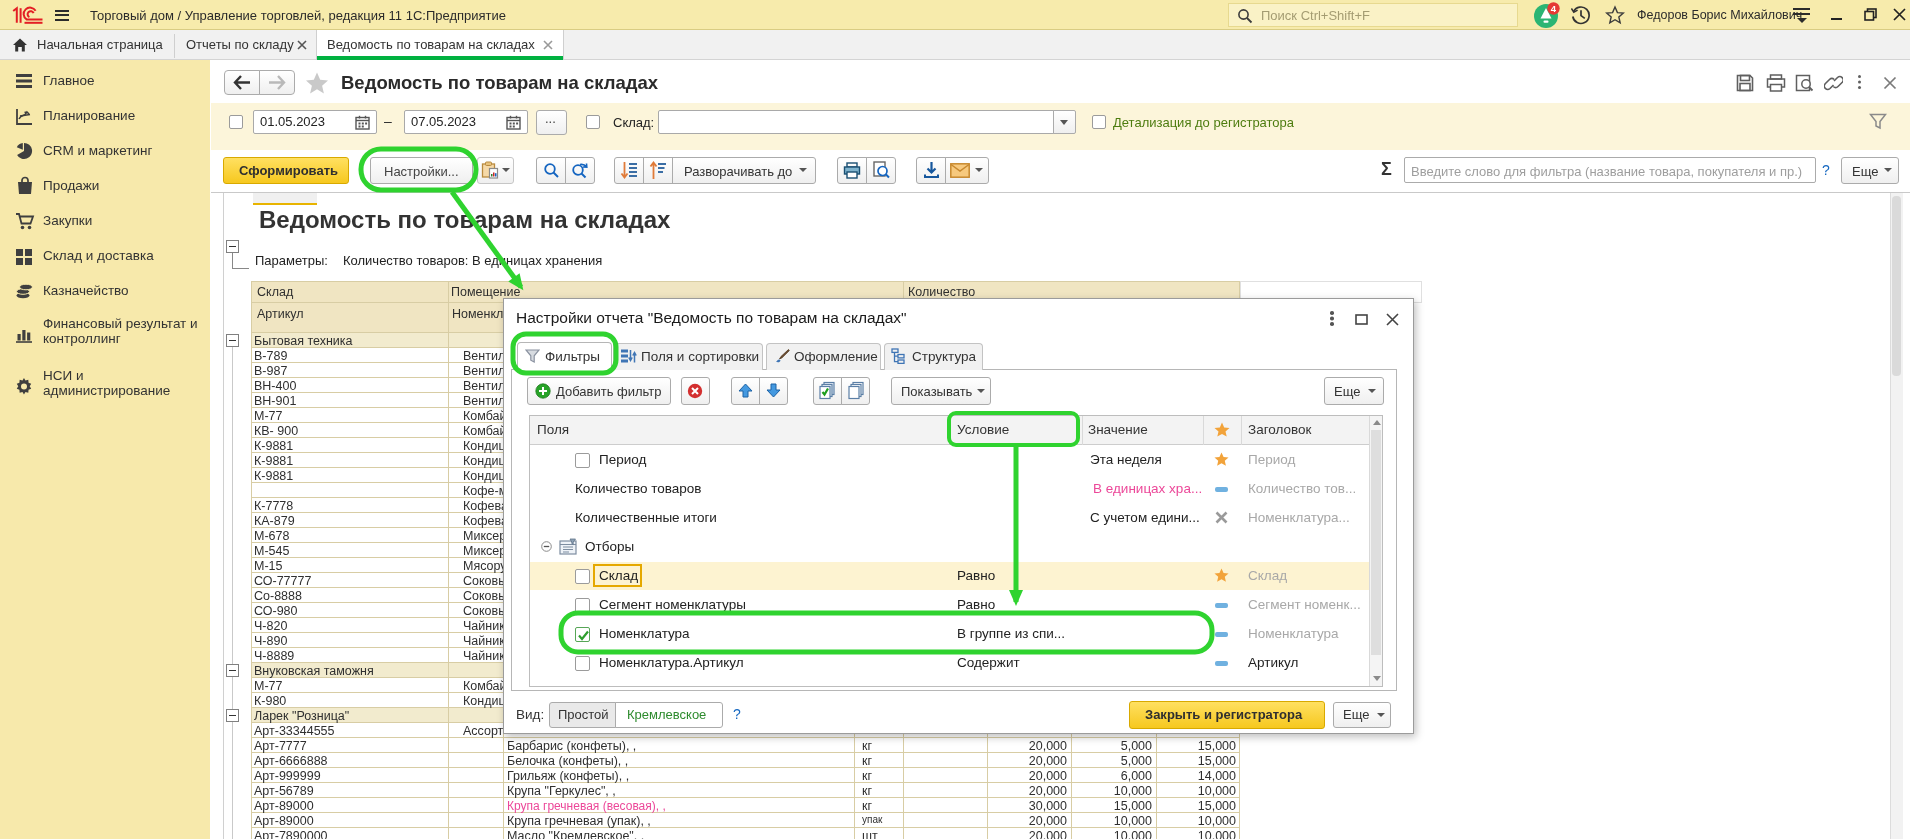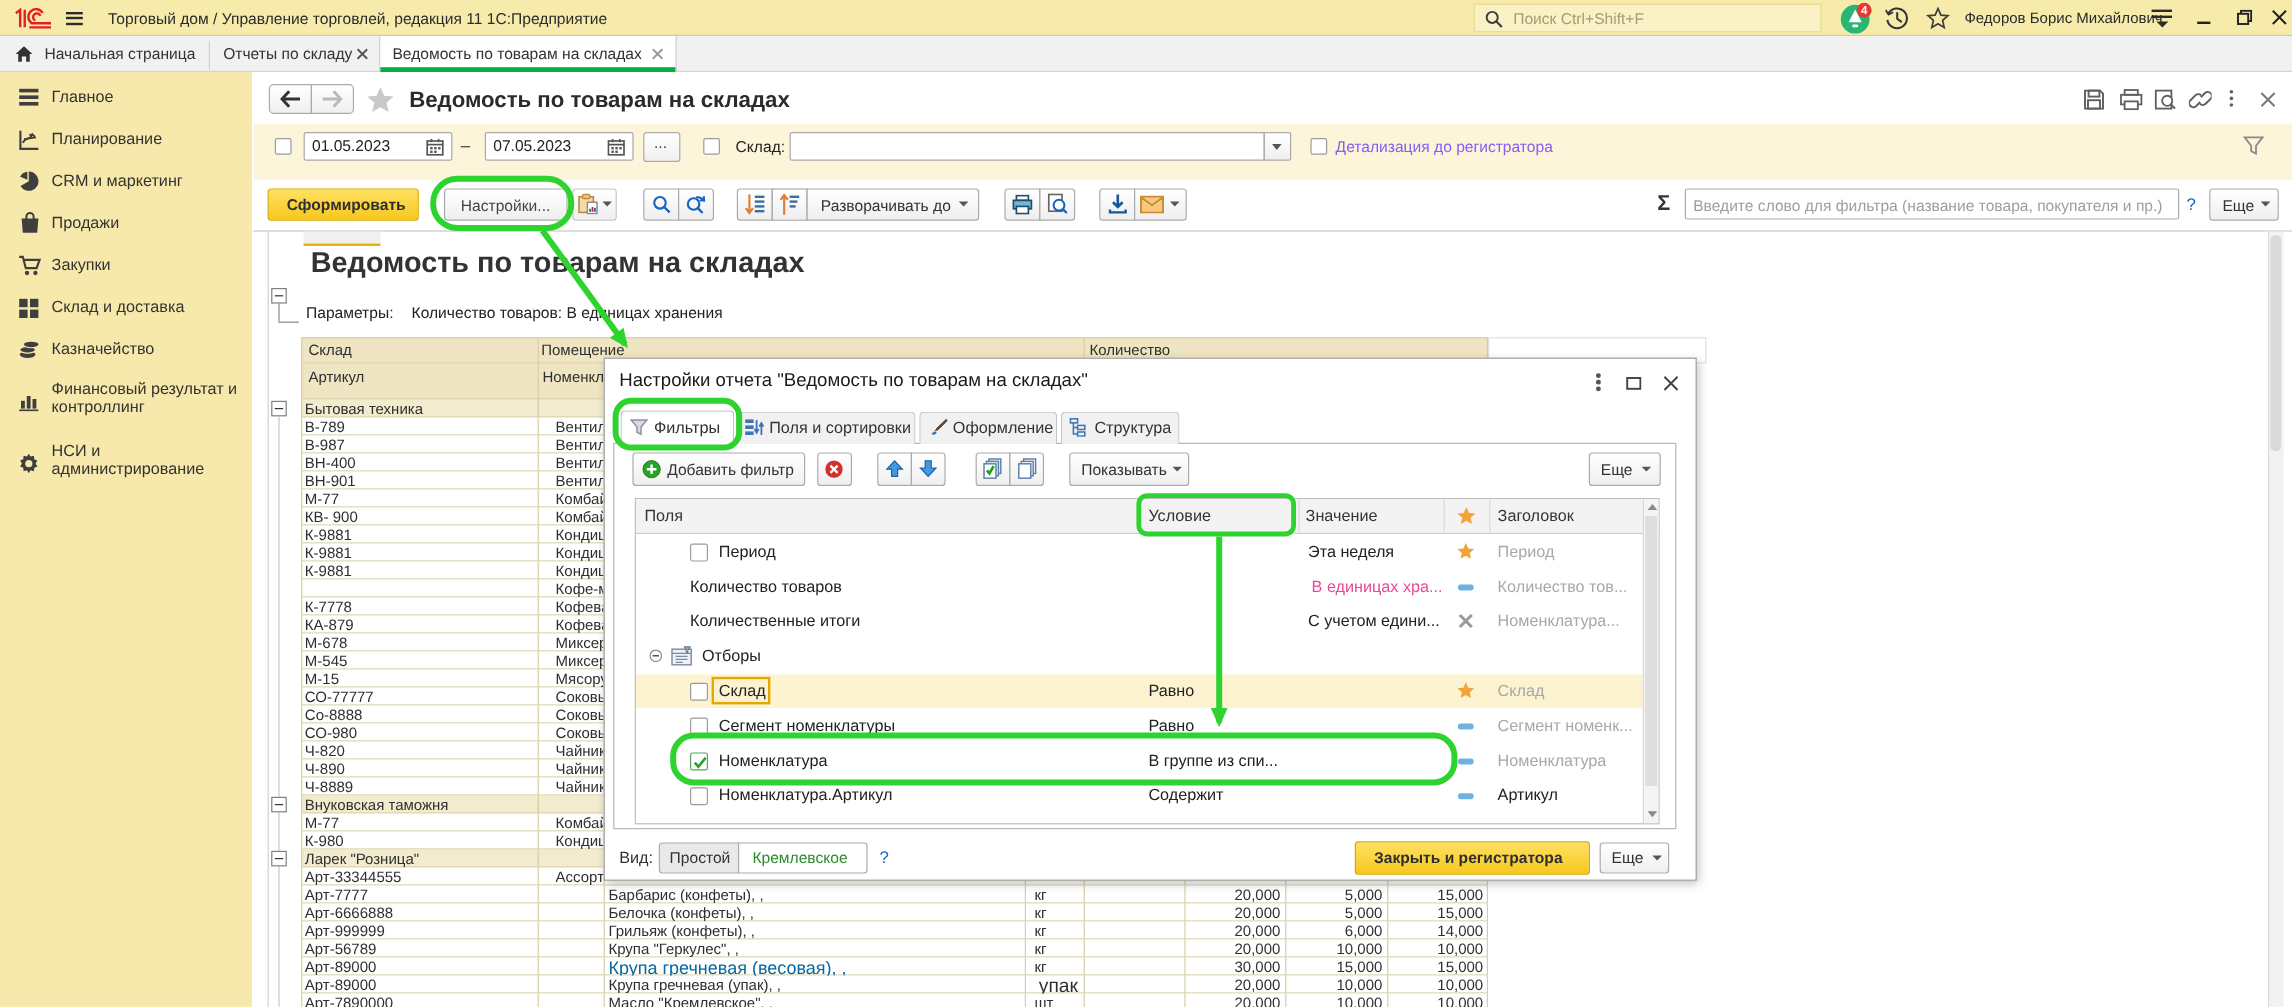--- a/index.html
+++ b/index.html
@@ -215,21 +215,21 @@
     <rect x="6.8" y="10.5" width="2" height="2" fill="#555"></rect>
   </svg>
 <div class="btn" style="left:536px;top:110px;width:31px;height:25px;"></div>
 <div class="txt" style="left:545px;top:111px;font-size:13px;color:#444;">...</div>
 <div class="cb" style="left:586px;top:115px;"></div>
 <div class="txt" style="left:613px;top:115px;font-size:13px;color:#222;">Склад:</div>
 <div class="abs" style="left:658px;top:110px;width:396px;height:24px;background:#fff;border:1px solid #a9a9a9;border-radius:2px 0 0 2px;"></div>
 <div class="btn" style="left:1053px;top:110px;width:23px;height:24px;border-radius:0 2px 2px 0;"></div>
 <div class="abs" style="left:1060px;top:120px;width:0;height:0;border-left:4.5px solid transparent;border-right:4.5px solid transparent;border-top:5px solid #555;"></div>
 <div class="cb" style="left:1092px;top:115px;"></div>
-<div class="txt" style="left:1113px;top:115px;font-size:13px;color:#8b5cf6;">Детализация до регистратора</div>
+<div class="txt" style="left:1113px;top:115px;font-size:13px;color:#4d7c0f;">Детализация до регистратора</div>
 <svg class="abs" style="left:1869px;top:113px" width="18" height="17" viewBox="0 0 18 17">
     <path d="M1.5 1.5 L16.5 1.5 L11 8.5 L11 15 L7 13 L7 8.5 Z" fill="none" stroke="#8a8a8a" stroke-width="1.5"></path>
   </svg>
 <div class="abs" style="left:223px;top:157px;width:126px;height:27px;background:linear-gradient(#ffe061,#f6c81f);border:1px solid #d8a900;border-radius:3px;"></div>
 <div class="txt" style="left:239px;top:163px;font-size:13px;font-weight:bold;color:#2f2f2f;">Сформировать</div>
 <div class="btn" style="left:370px;top:157px;width:103px;height:27px;"></div>
 <div class="txt" style="left:384px;top:164px;font-size:13px;color:#444;">Настройки...</div>
 <div class="btn" style="left:477px;top:157px;width:37px;height:27px;border-color:#c6c6c6;"></div>
 <svg class="abs" style="left:481px;top:161px" width="18" height="18" viewBox="0 0 18 18">
     <rect x="1.5" y="3" width="12" height="13" fill="#f5d9a8" stroke="#b98a3e" stroke-width="1.3"></rect>
@@ -627,36 +627,36 @@
 <div class="abs" style="left:1156px;top:784px;width:80px;text-align:right;font-size:12.5px;color:#2f2f2f;">10,000</div>
 <div class="abs" style="left:251px;top:798px;width:989px;height:15px;background:#fff;border-left:1px solid #d8cda4;border-right:1px solid #d8cda4;border-bottom:1px solid #d8cda4;"></div>
 <div class="abs" style="left:448px;top:798px;width:1px;height:15px;background:#d8cda4;"></div>
 <div class="abs" style="left:503px;top:798px;width:1px;height:15px;background:#d8cda4;"></div>
 <div class="abs" style="left:854px;top:798px;width:1px;height:15px;background:#d8cda4;"></div>
 <div class="abs" style="left:903px;top:798px;width:1px;height:15px;background:#d8cda4;"></div>
 <div class="abs" style="left:987px;top:798px;width:1px;height:15px;background:#d8cda4;"></div>
 <div class="abs" style="left:1071px;top:798px;width:1px;height:15px;background:#d8cda4;"></div>
 <div class="abs" style="left:1156px;top:798px;width:1px;height:15px;background:#d8cda4;"></div>
 <div class="abs txt" style="left:254px;top:799px;width:192px;overflow:hidden;font-size:12.5px;color:#2f2f2f;">Арт-89000</div>
-<div class="abs txt" style="left:507px;top:799px;width:345px;overflow:hidden;font-size:15px;color:#0369a1;">Крупа гречневая (весовая), ,</div>
+<div class="abs txt" style="left:507px;top:799px;width:345px;overflow:hidden;font-size:12px;color:#ec4899;">Крупа гречневая (весовая), ,</div>
 <div class="abs txt" style="left:862px;top:799px;width:40px;overflow:hidden;font-size:12.5px;color:#2f2f2f;">кг</div>
 <div class="abs" style="left:987px;top:799px;width:80px;text-align:right;font-size:12.5px;color:#2f2f2f;">30,000</div>
 <div class="abs" style="left:1071px;top:799px;width:81px;text-align:right;font-size:12.5px;color:#2f2f2f;">15,000</div>
 <div class="abs" style="left:1156px;top:799px;width:80px;text-align:right;font-size:12.5px;color:#2f2f2f;">15,000</div>
 <div class="abs" style="left:251px;top:813px;width:989px;height:15px;background:#fff;border-left:1px solid #d8cda4;border-right:1px solid #d8cda4;border-bottom:1px solid #d8cda4;"></div>
 <div class="abs" style="left:448px;top:813px;width:1px;height:15px;background:#d8cda4;"></div>
 <div class="abs" style="left:503px;top:813px;width:1px;height:15px;background:#d8cda4;"></div>
 <div class="abs" style="left:854px;top:813px;width:1px;height:15px;background:#d8cda4;"></div>
 <div class="abs" style="left:903px;top:813px;width:1px;height:15px;background:#d8cda4;"></div>
 <div class="abs" style="left:987px;top:813px;width:1px;height:15px;background:#d8cda4;"></div>
 <div class="abs" style="left:1071px;top:813px;width:1px;height:15px;background:#d8cda4;"></div>
 <div class="abs" style="left:1156px;top:813px;width:1px;height:15px;background:#d8cda4;"></div>
 <div class="abs txt" style="left:254px;top:814px;width:192px;overflow:hidden;font-size:12.5px;color:#2f2f2f;">Арт-89000</div>
 <div class="abs txt" style="left:507px;top:814px;width:345px;overflow:hidden;font-size:12.5px;color:#2f2f2f;">Крупа гречневая (упак), ,</div>
-<div class="abs txt" style="left:862px;top:814px;width:40px;overflow:hidden;font-size:16px;color:#2f2f2f;text-align:center;">упак</div>
+<div class="abs txt" style="left:862px;top:814px;width:40px;overflow:hidden;font-size:10px;color:#2f2f2f;">упак</div>
 <div class="abs" style="left:987px;top:814px;width:80px;text-align:right;font-size:12.5px;color:#2f2f2f;">20,000</div>
 <div class="abs" style="left:1071px;top:814px;width:81px;text-align:right;font-size:12.5px;color:#2f2f2f;">10,000</div>
 <div class="abs" style="left:1156px;top:814px;width:80px;text-align:right;font-size:12.5px;color:#2f2f2f;">10,000</div>
 <div class="abs" style="left:251px;top:828px;width:989px;height:15px;background:#fff;border-left:1px solid #d8cda4;border-right:1px solid #d8cda4;border-bottom:1px solid #d8cda4;"></div>
 <div class="abs" style="left:448px;top:828px;width:1px;height:15px;background:#d8cda4;"></div>
 <div class="abs" style="left:503px;top:828px;width:1px;height:15px;background:#d8cda4;"></div>
 <div class="abs" style="left:854px;top:828px;width:1px;height:15px;background:#d8cda4;"></div>
 <div class="abs" style="left:903px;top:828px;width:1px;height:15px;background:#d8cda4;"></div>
 <div class="abs" style="left:987px;top:828px;width:1px;height:15px;background:#d8cda4;"></div>
 <div class="abs" style="left:1071px;top:828px;width:1px;height:15px;background:#d8cda4;"></div>

